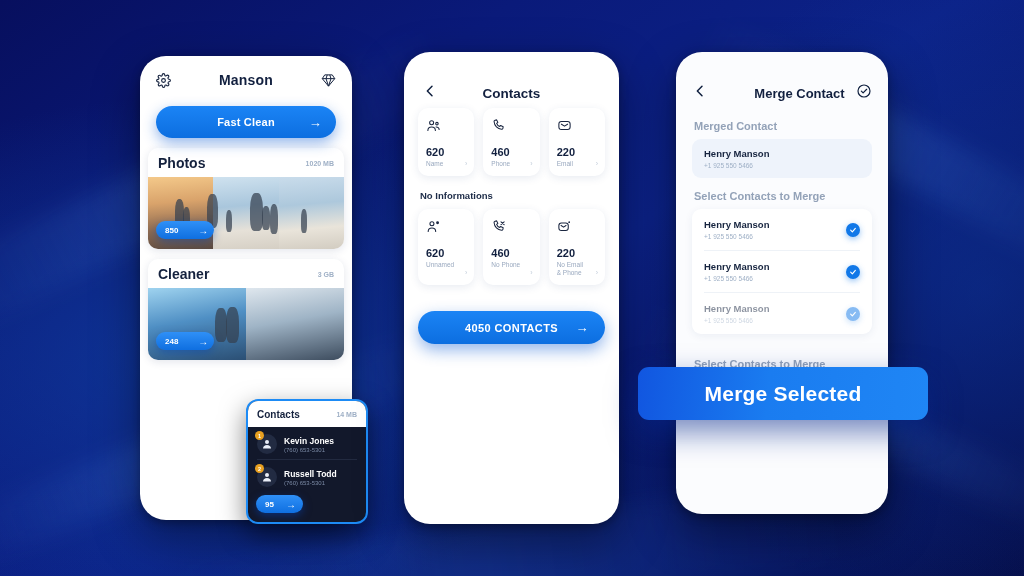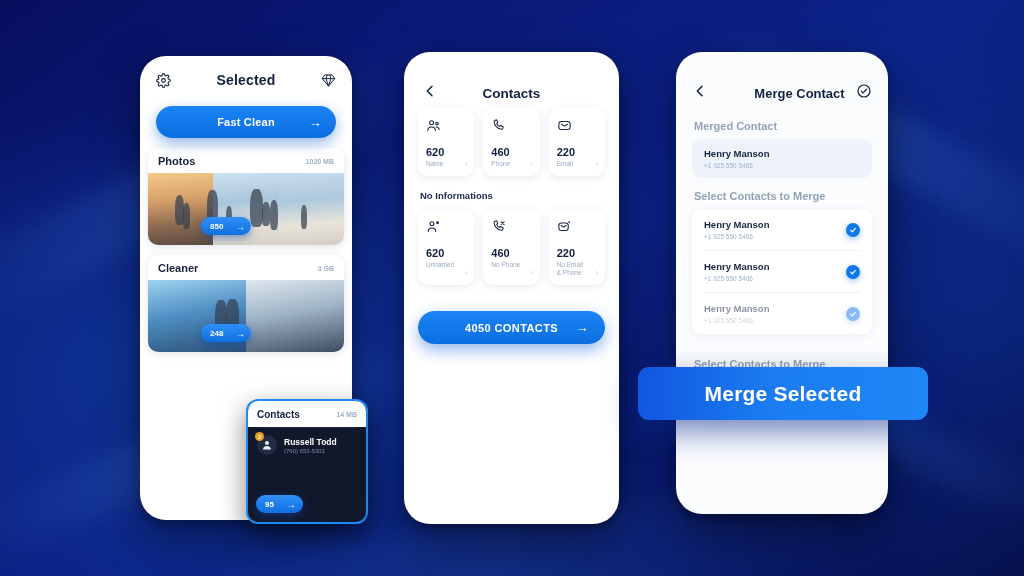--- a/index.html
+++ b/index.html
@@ -62,37 +62,36 @@
     background: linear-gradient(180deg, #1b84f5 0%, #0c6ee0 100%);
     display:flex; align-items:center; justify-content:center; position:relative;
     color:#fff; font-size:11px; font-weight:700; letter-spacing:.2px;
     box-shadow: 0 5px 14px rgba(14,92,210,.45);
   }
   .fast-clean .arr { position:absolute; right: 14px; font-size: 13px; }
 
   .media-card { margin: 10px 8px 0; border-radius: 10px; overflow:hidden; background:#fff;
     box-shadow: 0 2px 8px rgba(25,45,90,.12); }
   .media-head { display:flex; justify-content:space-between; align-items:center; padding: 7px 10px 6px; }
-  .media-name { font-size: 11px; font-weight:700; color:#14213d; }
+  .media-name { font-size: 14px; font-weight:700; color:#14213d; }
   .media-size { font-size: 7px; color:#9fb0c6; font-weight:600; }
   .thumbs { display:flex; height: 72px; position:relative; }
   .thumb { flex:1; }
   .t1 { background: linear-gradient(175deg,#f4c98a 0%, #d9a36b 35%, #8d6b52 70%, #5b4a40 100%); }
   .t2 { background: linear-gradient(175deg,#cfe2ef 0%, #a9c6dc 40%, #e6e1d8 72%, #d5cfc4 100%); }
   .t3 { background: linear-gradient(175deg,#c9dceb 0%, #adc8dc 38%, #e9e4da 70%, #d2ccc1 100%); }
   .v1 { background: linear-gradient(170deg,#9fd3ef 0%, #4f8fc4 45%, #2b4f74 100%); }
   .v2 { background: linear-gradient(170deg,#dfe7ee 0%, #9fb4c6 45%, #3d4c5e 100%); }
   .figs { position:absolute; inset:0; }
   .fig { position:absolute; background:#34404f; opacity:.72; border-radius: 40% 40% 30% 30%; }
   .pill-badge {
     position:absolute; left: 8px; bottom: 10px; height: 18px; padding: 0 6px 0 9px;
     border-radius: 10px; background: linear-gradient(180deg,#2f90f7,#0f6fe0);
-    display:flex; align-items:center; gap:12px;
+    display:flex; align-items:center; gap:20px;
     box-shadow: 0 3px 8px rgba(10,70,170,.5);
-    margin-left: 45px;
   }
   .pill-badge .pb-num { font-size: 8px; font-weight:800; color:#fff; }
   .pill-badge .pb-arr { font-size: 10px; color:#fff; }
 
   
   #contacts-popup {
     position:absolute; left: 246px; top: 399px; width: 122px; height: 125px;
     border-radius: 12px; background:#12182b; border: 2.5px solid #1d8bf5;
     overflow:hidden; box-shadow: 0 10px 26px rgba(0,0,0,.5);
   }
@@ -188,21 +187,21 @@
 
 <div class="phone" id="phone1">
 
   <div class="p1-head">
     <span>
       <svg class="ico" viewBox="0 0 24 24" fill="none" stroke="#16233f" stroke-width="1.8">
         <circle cx="12" cy="12" r="3"></circle>
         <path d="M19.4 15a1.6 1.6 0 0 0 .3 1.8l.1.1a2 2 0 1 1-2.8 2.8l-.1-.1a1.6 1.6 0 0 0-1.8-.3 1.6 1.6 0 0 0-1 1.5V21a2 2 0 1 1-4 0v-.1a1.6 1.6 0 0 0-1-1.5 1.6 1.6 0 0 0-1.8.3l-.1.1a2 2 0 1 1-2.8-2.8l.1-.1a1.6 1.6 0 0 0 .3-1.8 1.6 1.6 0 0 0-1.5-1H3a2 2 0 1 1 0-4h.1a1.6 1.6 0 0 0 1.5-1 1.6 1.6 0 0 0-.3-1.8l-.1-.1a2 2 0 1 1 2.8-2.8l.1.1a1.6 1.6 0 0 0 1.8.3H9a1.6 1.6 0 0 0 1-1.5V3a2 2 0 1 1 4 0v.1a1.6 1.6 0 0 0 1 1.5 1.6 1.6 0 0 0 1.8-.3l.1-.1a2 2 0 1 1 2.8 2.8l-.1.1a1.6 1.6 0 0 0-.3 1.8V9a1.6 1.6 0 0 0 1.5 1H21a2 2 0 1 1 0 4h-.1a1.6 1.6 0 0 0-1.5 1z"></path>
       </svg>
     </span>
-    <span class="p1-title">Selected</span>
+    <span class="p1-title">Manson</span>
     <span>
       <svg class="ico" viewBox="0 0 24 24" fill="none" stroke="#16233f" stroke-width="1.6" stroke-linejoin="round">
         <path d="M6 3h12l4 6-10 12L2 9z"></path>
           <path d="M2 9h20"></path>
           <path d="M10 3 8 9l4 12 4-12-2-6"></path>
       </svg>
     </span>
   </div>
 
 
@@ -265,20 +264,33 @@
         <span class="pb-arr">→</span>
       </div>
     </div>
   </div>
 </div>
 
 <div id="contacts-popup">
   <div class="cp-head">
     <span class="cp-title">Contacts</span>
     <span class="cp-size">14 MB</span>
+  </div>
+  <div class="cp-row">
+    <div class="cp-av">
+      <span class="cp-dot">1</span>
+      <svg viewBox="0 0 24 24" fill="#e9eef7">
+          <circle cx="12" cy="8" r="4"></circle>
+          <path d="M4 21c0-4.4 3.6-7 8-7s8 2.6 8 7z"></path>
+        </svg>
+    </div>
+    <div>
+      <div class="cp-name">Kevin Jones</div>
+      <div class="cp-phone">(760) 653-5301</div>
+    </div>
   </div>
   <div class="cp-sep"></div>
   <div class="cp-row">
     <div class="cp-av">
       <span class="cp-dot">2</span>
       <svg viewBox="0 0 24 24" fill="#e9eef7">
           <circle cx="12" cy="8" r="4"></circle>
           <path d="M4 21c0-4.4 3.6-7 8-7s8 2.6 8 7z"></path>
         </svg>
     </div>

